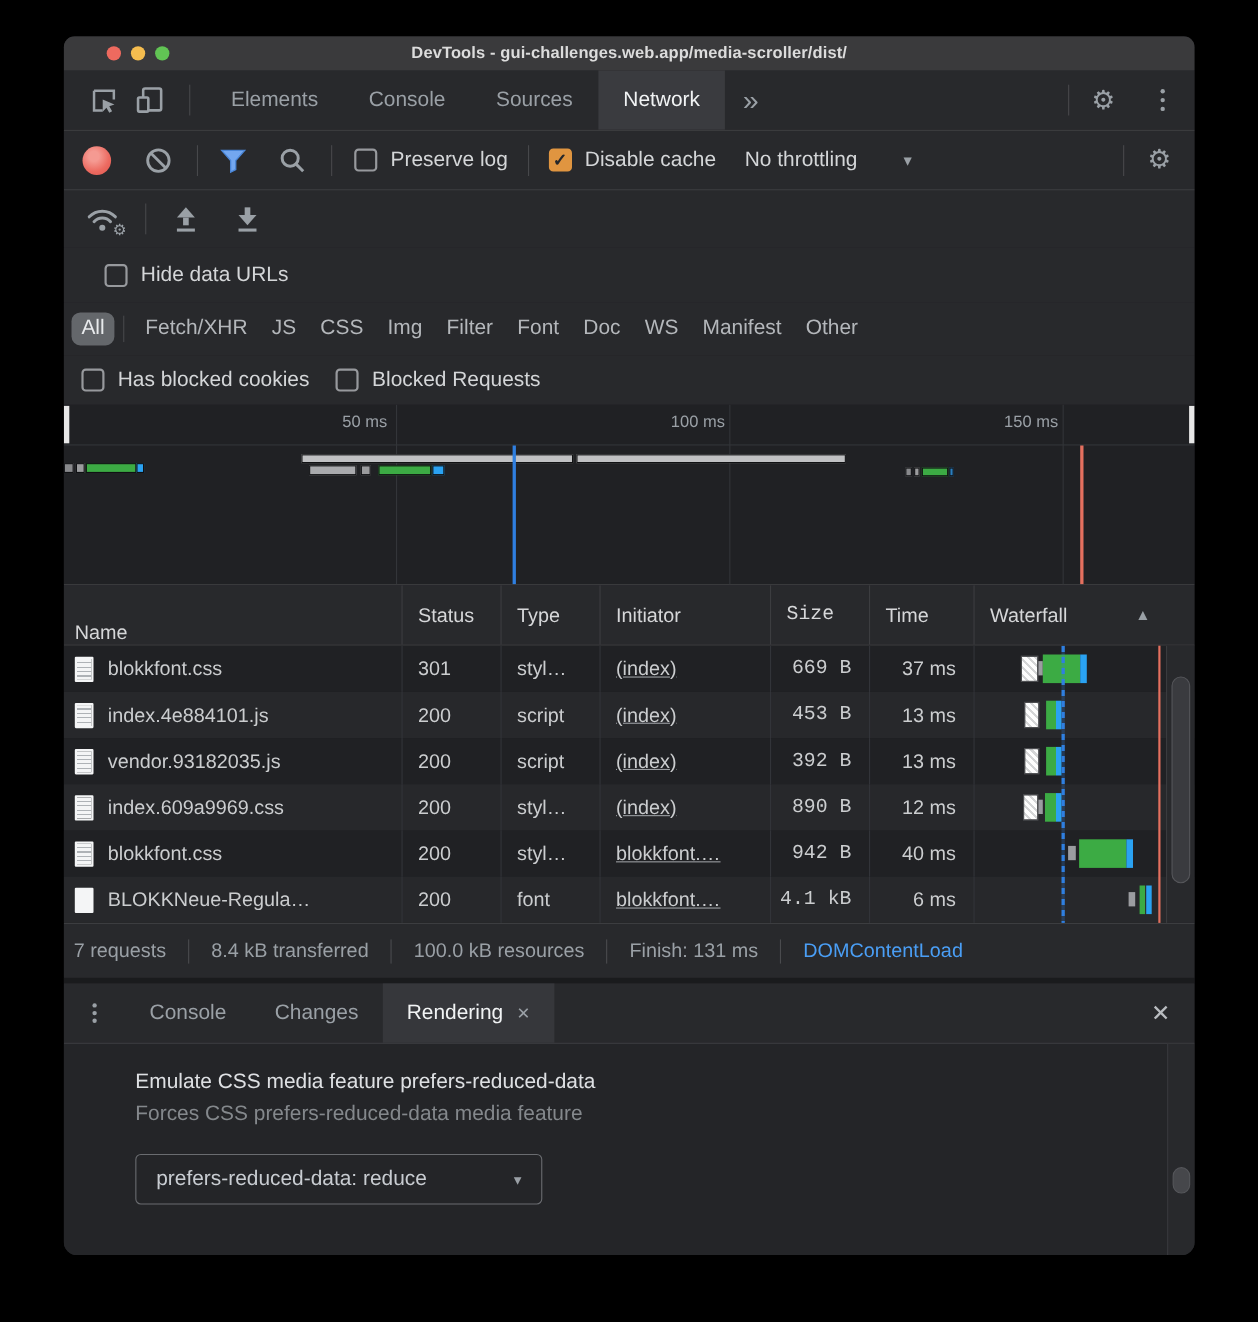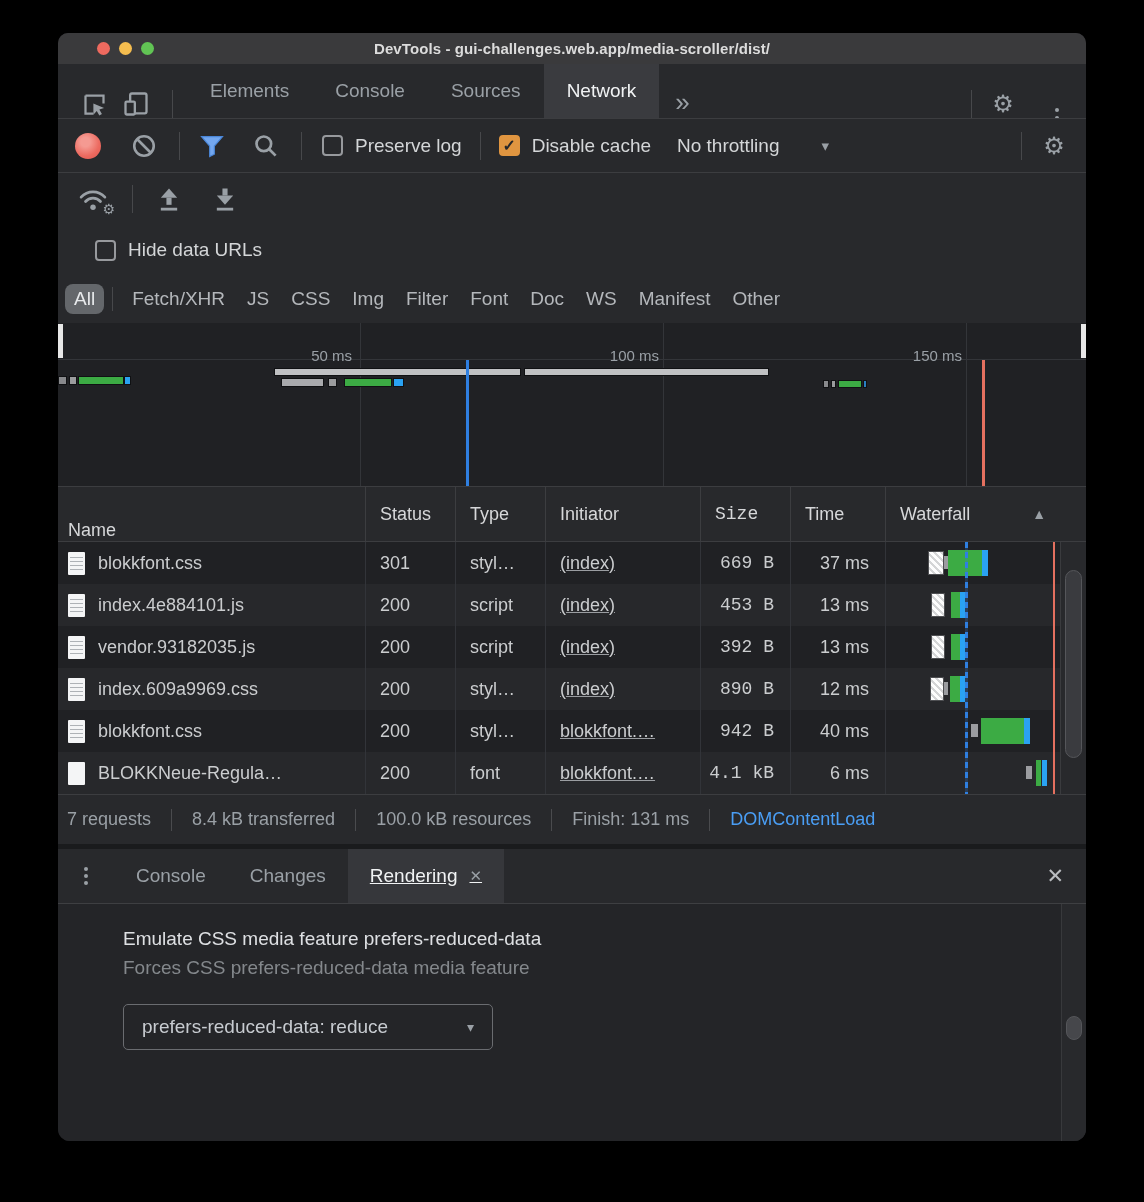--- a/index.html
+++ b/index.html
@@ -11,21 +11,21 @@
   
   .titlebar{ height:31px; background:#3a3a3c; position:relative; flex:0 0 auto;
     display:flex; align-items:center;padding-left:26px; }
   .lights{ display:flex; gap:9px; margin-left:13px; }
   .light{ width:13px; height:13px; border-radius:50%; }
   .light.red{ background:#ee6a5f; } .light.yellow{ background:#f5bd4f; } .light.green{ background:#61c454; }
   .wintitle{ position:absolute; left:0; right:0; text-align:center; color:#dcdcdc;
     font-size:15px; font-weight:700; letter-spacing:.1px; }
   
   .bar{ background:#28292c; display:flex; align-items:center; flex:0 0 auto; }
-  .tabbar{ height:54px;align-items:flex-end; }
+  .tabbar{ height:54px; }
   .vsep{ width:1px; height:28px; background:#47484b; flex:0 0 auto; }
   .iconbtn{ display:flex; align-items:center; justify-content:center; cursor:pointer; color:#9aa0a6; }
   .tab{ height:100%; display:flex; align-items:center; padding:0 23px; color:#9aa0a6;
     font-size:19px; cursor:pointer; }
   .tab.active{ background:#3a3b3f; color:#f1f3f4; }
   .more{ font-size:26px; color:#9aa0a6; padding:0 16px; cursor:pointer; }
   .gear{ font-size:24px; color:#9aa0a6; cursor:pointer; }
   .kdots{ display:inline-block; width:4px; height:4px; border-radius:50%; background:#9aa0a6;
     box-shadow:0 8px 0 #9aa0a6, 0 16px 0 #9aa0a6; margin-top:-16px; }
   .spacer{ flex:1; }
@@ -46,21 +46,21 @@
     padding:0 12px; outline:none; font-family:"Liberation Sans",sans-serif; }
   .filterinput::placeholder{ color:#87898d; }
   
   .pillsrow{ height:48px; background:#28292c; }
   .pill{ font-size:19px; color:#b4b7bb; padding:4px 11px; cursor:pointer; white-space:nowrap; }
   .pill.sel{ background:#64676b; color:#e8eaec; border-radius:8px; margin-left:7px; padding:4px 9px; }
   .blockedrow{ height:45px; background:#28292c; }
   
   .overview{ height:164px; position:relative; background:#202124; border-bottom:1px solid #3c3d40; flex:0 0 auto; }
   .ov-gl{ position:absolute; top:0; bottom:0; width:1px; background:#333539; }
-  .ov-lbl{ position:absolute; top:24px; font-size:15px; color:#9aa0a6;text-align:center; }
+  .ov-lbl{ position:absolute; top:7px; font-size:15px; color:#9aa0a6;text-align:center; }
   .ov-lblline{ position:absolute; left:0; right:0; top:36px; height:1px; background:#333539; }
   .ov-handle{ position:absolute; top:1px; width:5px; height:34px; background:#e7e7e7; cursor:ew-resize; }
   .ovbar{ position:absolute; border:1px solid #101113; }
   .ov-line{ position:absolute; top:37px; bottom:0; width:3px; }
   
   .thead{ height:55px; background:#28292c; display:flex; border-bottom:1px solid #3c3d40;
     flex:0 0 auto; font-size:18px; color:#d6d7d9; }
   .th{ display:flex; align-items:center; padding-left:14px; border-right:1px solid #3c3d40; cursor:pointer; }
   .c-name{ width:308px;align-items:flex-end; } .c-status{ width:90px; } .c-type{ width:90px; }
   .c-init{ width:155px; } .c-size{ width:90px;font-family:Liberation Mono, monospace; } .c-time{ width:95px; }
@@ -92,21 +92,21 @@
   .summary{ height:50px; background:#28292c; border-top:1px solid #3c3d40; display:flex;
     align-items:center; font-size:18px; color:#9aa0a6; overflow:hidden; white-space:nowrap; }
   .summary .item{ margin:0 20px; flex:0 0 auto; }
   .summary .blue{ color:#4a9ef5; margin-right:0; }
   .ssep{ width:1px; height:22px; background:#4a4b4e; flex:0 0 auto; }
   
   .splitter{ height:5px; background:#1a1b1d; flex:0 0 auto; }
   .drawerbar{ height:55px; background:#28292c; border-bottom:1px solid #3e3f42; }
   .dtab{ height:100%; display:flex; align-items:center; padding:0 22px; color:#9aa0a6;
     font-size:19px; cursor:pointer; }
-  .dtab.active{ background:#36373b; color:#f1f3f4; gap:12px;text-decoration:underline; }
+  .dtab.active{ background:#36373b; color:#f1f3f4; gap:12px; }
   .dtab .tclose{ font-size:15px; color:#9aa0a6; }
   .dclose{ font-size:21px; color:#b9bcc0; margin-right:22px; cursor:pointer; }
   .drawercontent{ flex:1; background:#242528; position:relative; padding:24px 0 0 65px; }
   .rtitle{ font-size:19px; color:#dee0e3; }
   .rsub{ font-size:19px; color:#84888c; margin-top:7px; }
   .rdrop{ margin-top:25px; width:370px; height:46px; border:1px solid #6a6c70; border-radius:5px;
     display:flex; align-items:center; padding:0 18px; color:#c8ccd1; font-size:19px; cursor:pointer; }
   .rdrop .ddarrow{ margin-left:auto; font-size:14px; }
   .dscroll{ position:absolute; right:0; top:0; bottom:0; width:25px; background:#28292c;
     border-left:1px solid #38393c; }
@@ -236,20 +236,26 @@
     <div class="pill">CSS</div>
     <div class="pill">Img</div>
     <div class="pill">Filter</div>
     <div class="pill">Font</div>
     <div class="pill">Doc</div>
     <div class="pill">WS</div>
     <div class="pill">Manifest</div>
     <div class="pill">Other</div>
   </div>
 
+  <div class="bar blockedrow">
+    <div class="cb" style="margin-left:16px;"></div>
+    <span class="lbl">Has blocked cookies</span>
+    <div class="cb" style="margin-left:24px;"></div>
+    <span class="lbl">Blocked Requests</span>
+  </div>
 
   <div class="overview">
     <div class="ov-gl" style="left:302px;"></div>
     <div class="ov-gl" style="left:605px;"></div>
     <div class="ov-gl" style="left:908px;"></div>
     <div class="ov-lblline"></div>
     <div class="ov-lbl" style="right:734px;">50 ms</div>
     <div class="ov-lbl" style="right:427px;">100 ms</div>
     <div class="ov-lbl" style="right:124px;">150 ms</div>
     <div class="ov-handle" style="left:0;"></div>

